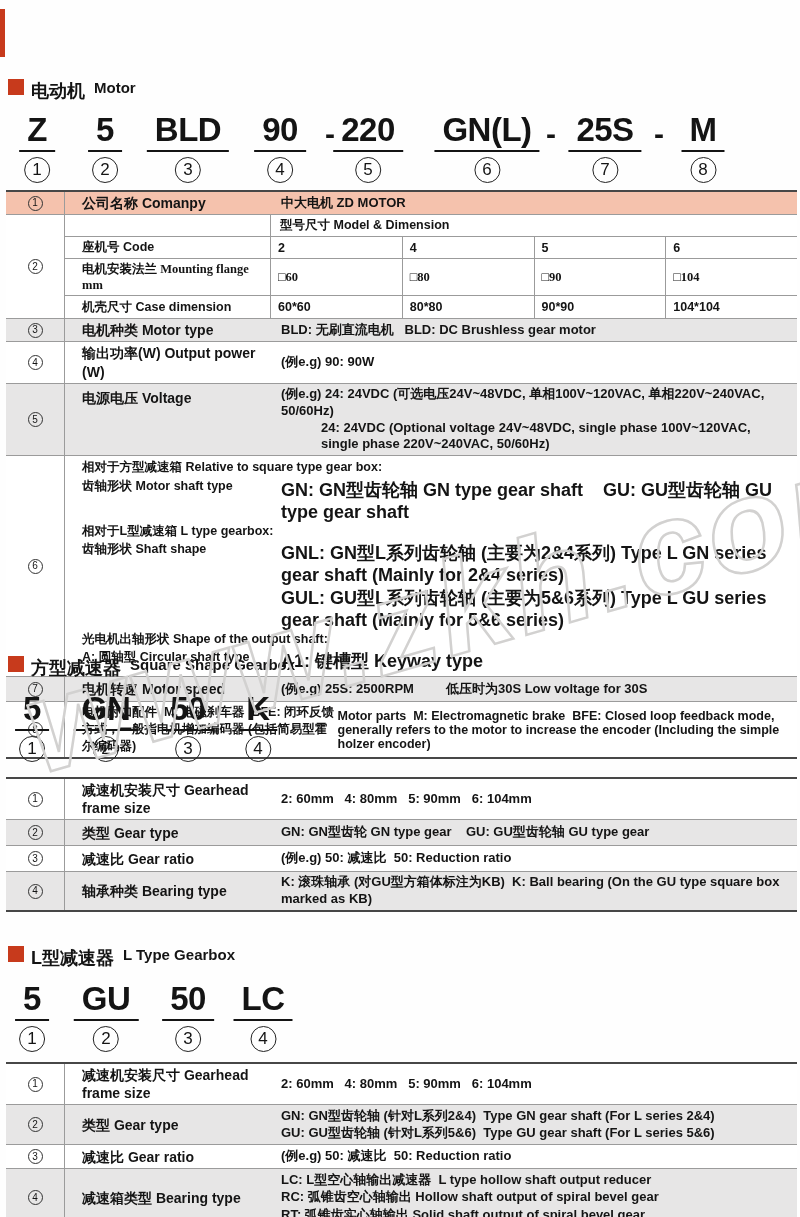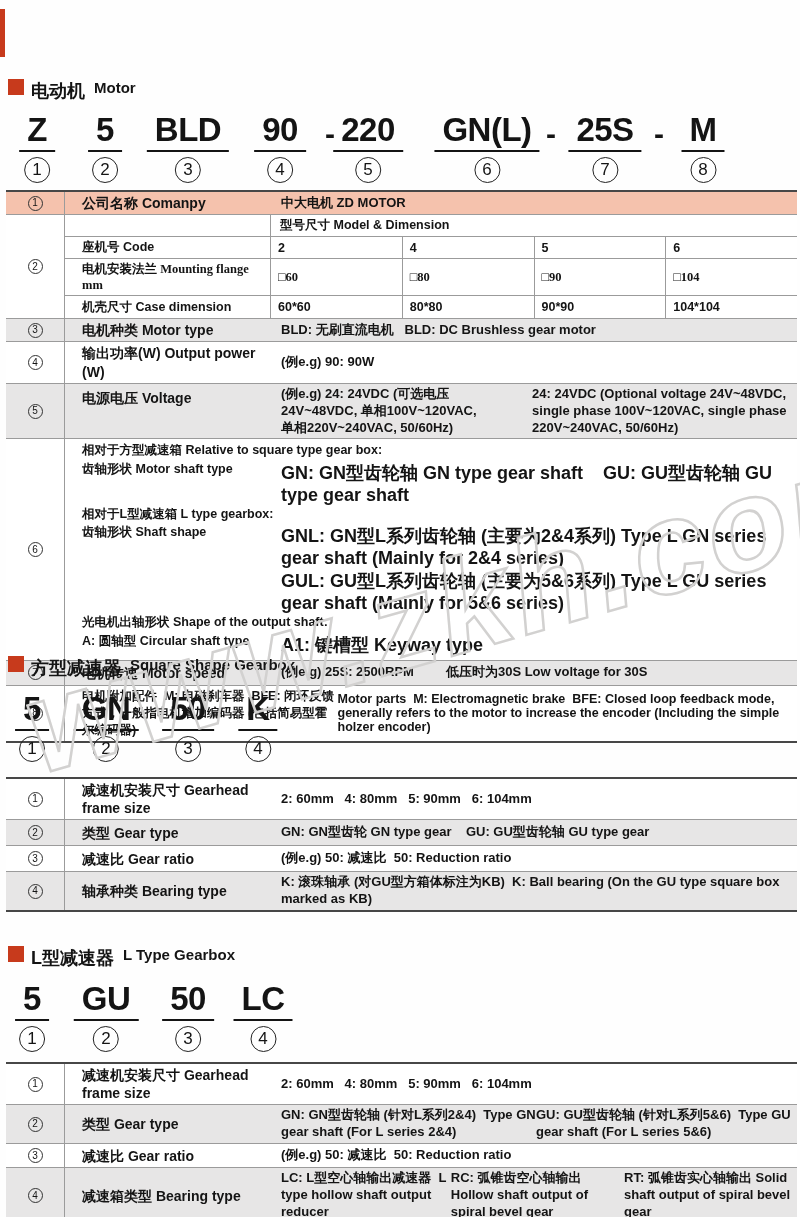--- a/index.html
+++ b/index.html
@@ -31,21 +31,21 @@
   .trow + .trow { border-top:1px solid #9b9b9b; }
   .bg-pink { background:#f5c2ad; }
   .bg-gray { background:#e7e6e6; }
   .cnum { flex:0 0 59px; border-right:1px solid #9b9b9b; display:flex; align-items:center; justify-content:center; }
   .nbadge { width:15px; height:15px; border:1px solid #333; border-radius:50%; display:flex; align-items:center; justify-content:center;
             font-size:10px; font-weight:normal; line-height:1; background:transparent; }
   .clabel { flex:0 0 207px; padding:2px 4px 2px 17px; display:flex; align-items:center;
             font-size:14px; font-weight:bold; line-height:1.3; white-space:pre-wrap; }
   .cval { flex:1; padding:2px 6px 2px 9px; display:flex; align-items:center;
           font-size:13px; font-weight:bold; line-height:1.3; white-space:pre-wrap; }
-  .cval.col { flex-direction:row; justify-content:center; align-items:stretch; }
+  .cval.col { flex-direction:column; justify-content:center; align-items:stretch; }
   .cval.col > div { min-height:17.5px; display:flex; align-items:center; white-space:pre-wrap; }
   .indent40 { padding-left:40px; }
   .gap32 { margin-left:32px; }
   
   .r2grid { flex:1; display:flex; flex-direction:column; }
   .r2row { display:flex; }
   .r2row + .r2row { border-top:1px solid #9b9b9b; }
   .r2label { flex:0 0 206px; border-right:1px solid #9b9b9b; padding:2px 4px 2px 17px; display:flex; align-items:center;
              font-size:12.5px; font-weight:bold; }
   .r2span { flex:1; padding:2px 6px 2px 9px; display:flex; align-items:center; font-size:12.5px; font-weight:bold; white-space:pre-wrap; }

